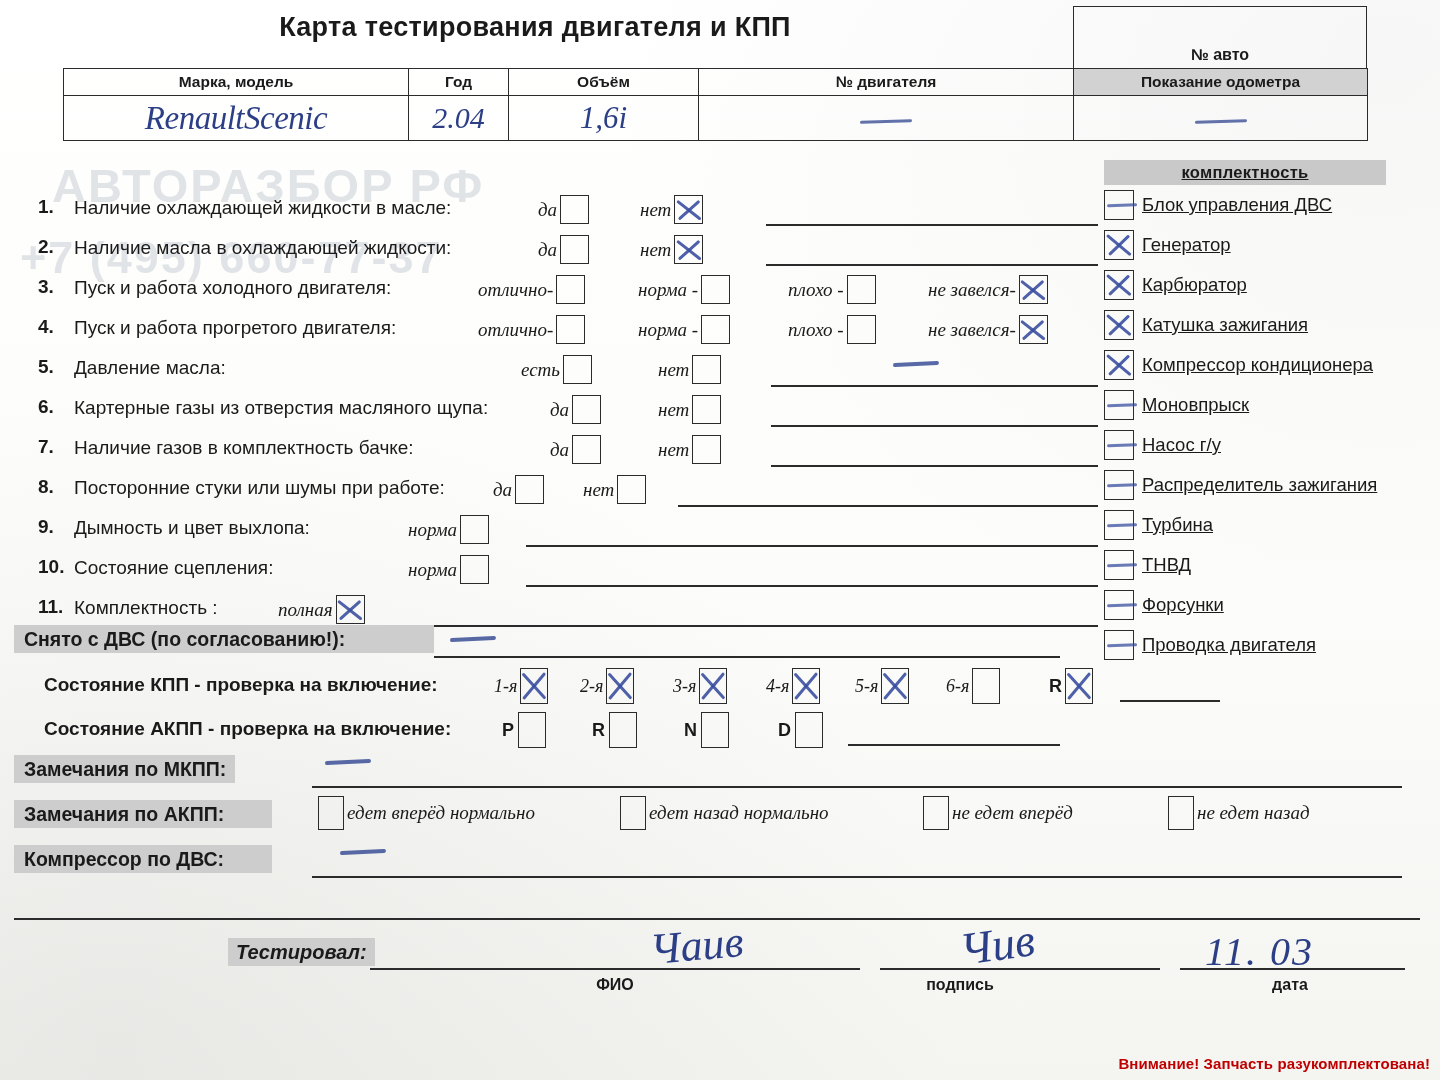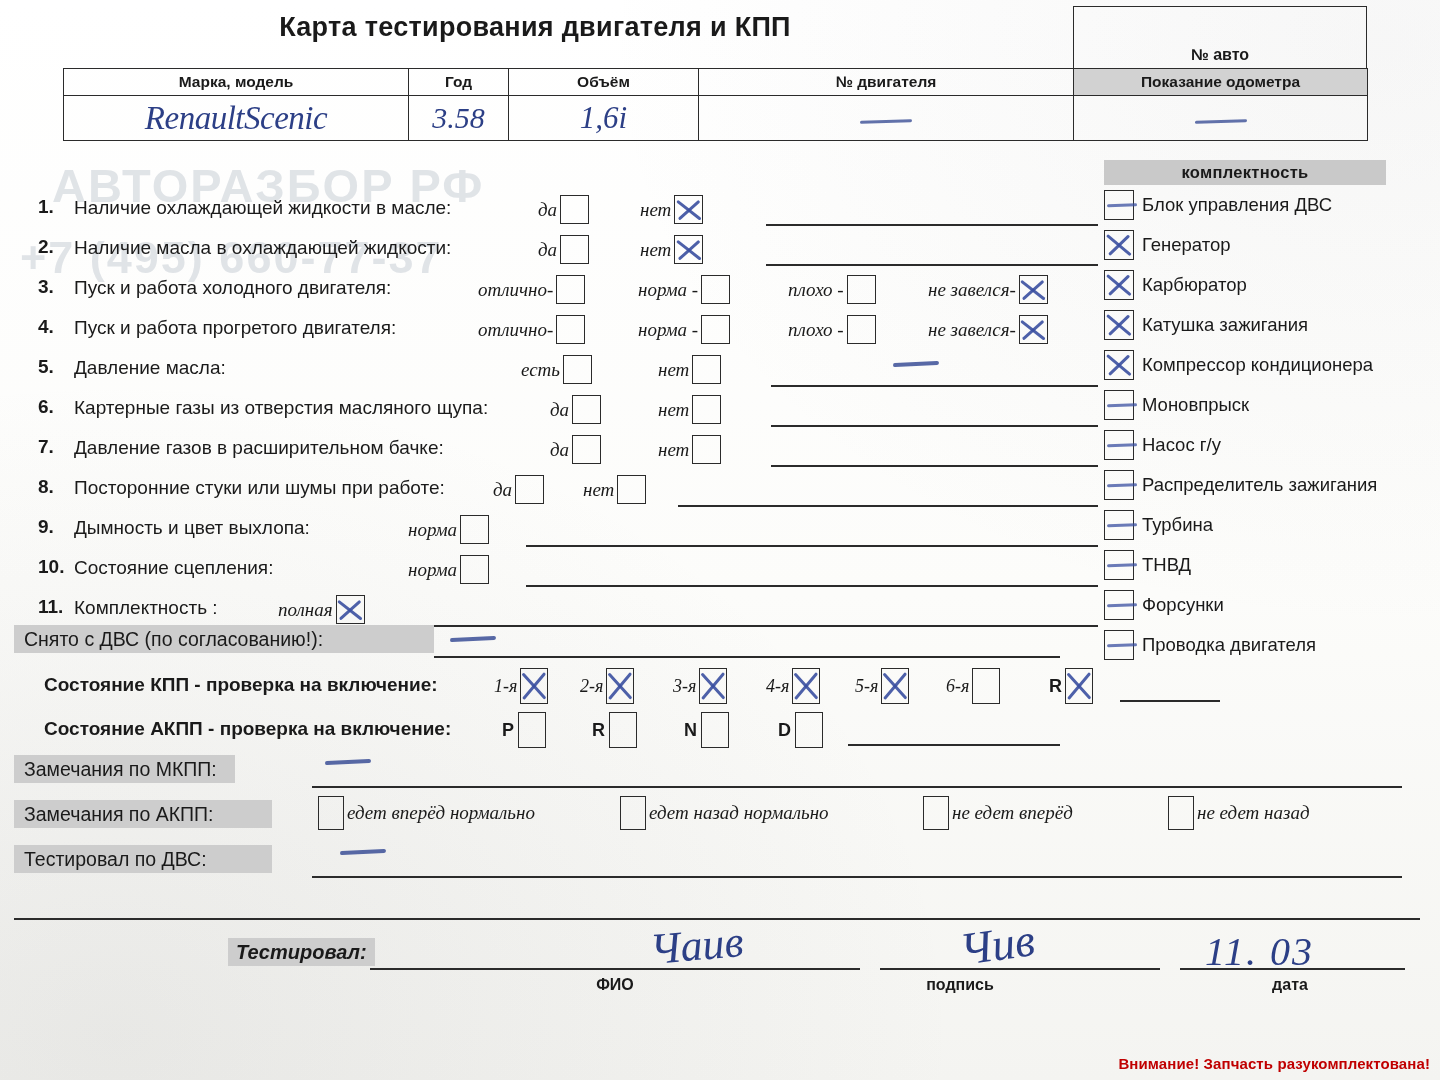--- a/index.html
+++ b/index.html
@@ -118,21 +118,21 @@
     border-radius:2px;opacity:.9;
   }
   .box.x::before{transform:translate(-50%,-50%) rotate(38deg);}
   .box.x::after{transform:translate(-50%,-50%) rotate(-42deg) scaleX(.92);}
 
   .rule{
     position:absolute;height:1.6px;background:#2b2b2b;
   }
 
   
-  .kpanel{position:absolute;left:1104px;top:160px;width:300px;}
+  .kpanel{position:absolute;left:1104px;top:160px;width:300px;text-decoration:underline;}
   .kpanel-title{
     width:282px;height:25px;background:#c9c9c9;
     text-align:center;font-size:16.5px;font-weight:700;
     line-height:25px;letter-spacing:.3px;
   }
   .krow{
     position:relative;height:40px;
     display:flex;align-items:center;
   }
   .kbox{
@@ -148,21 +148,21 @@
   .kbox.d::after{
     content:"";position:absolute;left:2px;top:50%;
     width:30px;height:2.6px;background:#3a4fa0;border-radius:2px;opacity:.75;
     transform:translateY(-50%) rotate(-2deg);
   }
   .klabel{font-size:18.5px;margin-left:8px;white-space:nowrap;}
 
   
   .bar{
     position:absolute;background:#cdcdcd;
-    font-size:19.5px;font-weight:400;
+    font-size:19.5px;font-weight:700;
     line-height:28px;height:28px;
     padding-left:10px;box-sizing:border-box;
     white-space:nowrap;
   }
   .sublabel{
     position:absolute;font-size:19px;font-weight:700;white-space:nowrap;
   }
   .gear{
     position:absolute;white-space:nowrap;
   }
@@ -256,21 +256,21 @@
       <td>Год</td>
       <td>Объём</td>
       <td>№ двигателя</td>
       <td class="shade">Показание одометра</td>
     </tr>
     <tr class="vals">
       <td>
         <span class="hand hand-model">RenaultScenic</span>
       </td>
       <td>
-        <span class="hand hand-year">3.58</span>
+        <span class="hand hand-year">2.04</span>
       </td>
       <td>
         <span class="hand hand-vol">1,6i</span>
       </td>
       <td><span class="dash"></span></td>
       <td><span class="dash"></span></td>
     </tr>
   </tbody>
     </table>
 
@@ -354,21 +354,21 @@
         <span class="lbl">да</span><span class="box"></span>
       </div>
       <div class="opt" style="left:620px;top:3px">
         <span class="lbl">нет</span><span class="box"></span>
       </div>
       <div class="rule" style="left:733px;top:33px;width:327px"></div>
     </div>
 
     <div class="crow">
       <div class="cnum">7.</div>
-      <div class="ctext">Давление газов в расширительном бачке:</div>
+      <div class="ctext">Наличие газов в комплектность бачке:</div>
       <div class="opt" style="left:512px;top:3px">
         <span class="lbl">да</span><span class="box"></span>
       </div>
       <div class="opt" style="left:620px;top:3px">
         <span class="lbl">нет</span><span class="box"></span>
       </div>
       <div class="rule" style="left:733px;top:33px;width:327px"></div>
     </div>
 
     <div class="crow">
@@ -518,21 +518,21 @@
   <div class="akpp-opt" style="left:620px;top:796px">
     <span class="ab"></span><span class="at">едет назад нормально</span>
   </div>
   <div class="akpp-opt" style="left:923px;top:796px">
     <span class="ab"></span><span class="at">не едет вперёд</span>
   </div>
   <div class="akpp-opt" style="left:1168px;top:796px">
     <span class="ab"></span><span class="at">не едет назад</span>
   </div>
 
-  <div class="bar" style="left:14px;top:845px;width:258px">Тестировал по ДВС:</div>
+  <div class="bar" style="left:14px;top:845px;width:258px">Компрессор по ДВС:</div>
   <div class="sq" style="left:340px;top:850px"></div>
   <div class="rule" style="left:312px;top:876px;width:1090px"></div>
 
   <div class="rule" style="left:14px;top:918px;width:1406px"></div>
 
   <div class="f-bar" style="left:228px;top:938px">Тестировал:</div>
 
   <div class="rule" style="left:370px;top:968px;width:490px"></div>
   <div class="f-cap" style="left:560px;top:976px;width:110px">ФИО</div>
   <div class="sig" style="left:650px;top:920px;font-size:44px;transform:rotate(-5deg);">Чаив</div>

